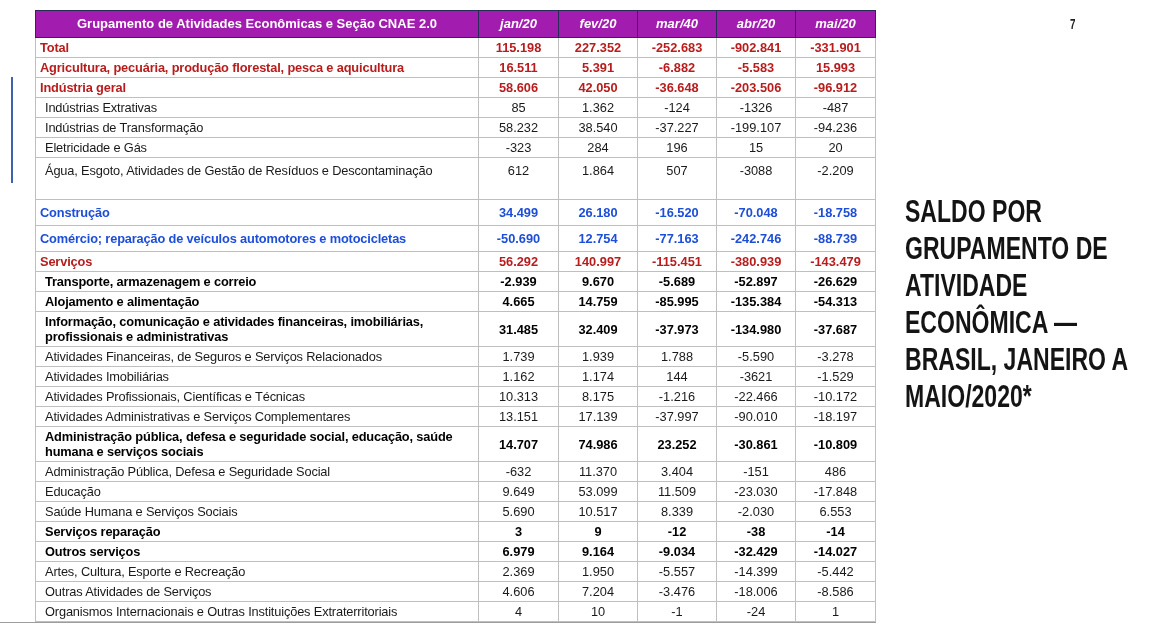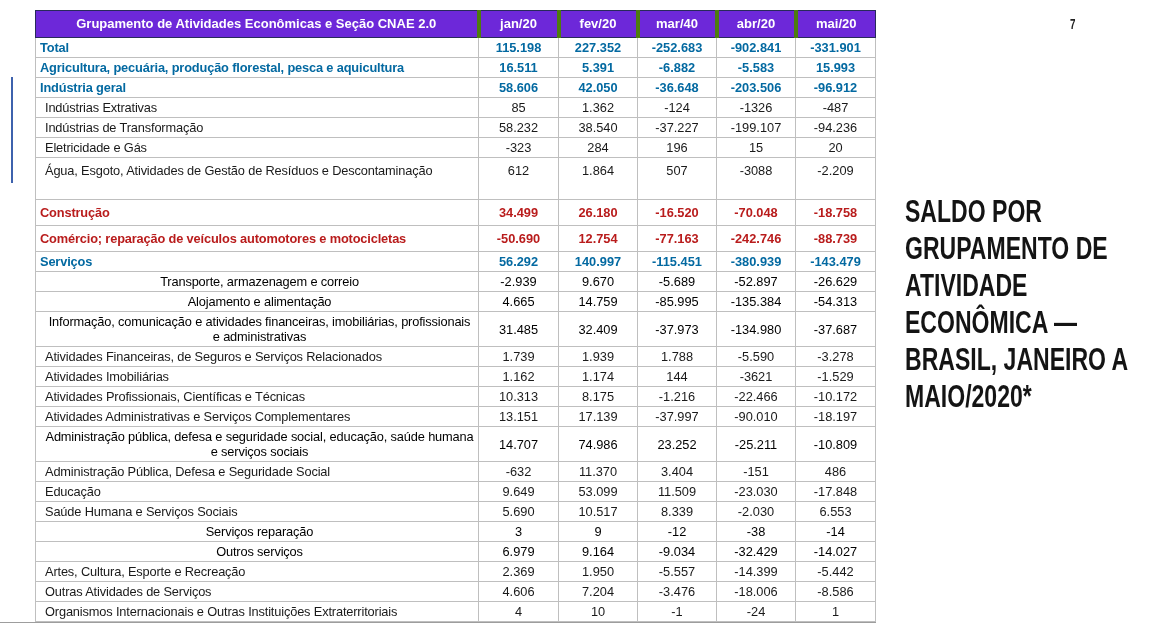--- a/index.html
+++ b/index.html
@@ -5,34 +5,34 @@
   html,body { margin:0; padding:0; }
   body {
     width:1164px; height:629px; overflow:hidden; position:relative;
     background:#ffffff; font-family:"Liberation Sans", sans-serif;
   }
 
   
   .content { position:absolute; left:0; top:10px; }
   table { border-collapse:collapse; table-layout:fixed; margin-left:35px; }
   thead th {
-    background:#6d28d9; color:#ffffff; font-weight:bold; font-size:13px;
+    background:#a21caf; color:#ffffff; font-weight:bold; font-size:13px;
     line-height:16px; padding:5px 4px; border:1px solid #282a5a; text-align:center;
   }
-  thead th + th { border-left:4px solid #4d7c0f; }
+  thead th + th { border-left:1px solid #4d7c0f;font-style:italic; }
   tbody td {
     border:1px solid #bfbfbf; font-size:12.8px; line-height:15px;
     padding:2px 4px; color:#1a1a1a; background:#ffffff;
   }
   td.num { text-align:center; }
   td.row-label { text-align:left; padding-left:4px; letter-spacing:-0.15px; }
 
-  tr.section td { font-weight:bold; color:#0369a1; }
-  tr.section-spaced td { font-weight:bold; color:#b91c1c; padding-top:5px; padding-bottom:5px; }
-  tr.subsection td { font-weight:normal; color:#000000;text-align:center; }
+  tr.section td { font-weight:bold; color:#b91c1c; }
+  tr.section-spaced td { font-weight:bold; color:#1d4ed8; padding-top:5px; padding-bottom:5px; }
+  tr.subsection td { font-weight:bold; color:#000000; }
   tr.item-spaced td { padding-top:5px; padding-bottom:21px; }
   tr.subsection td.row-label, tr.item td.row-label, tr.item-spaced td.row-label { padding-left:9px; }
 
   
   .footer-row {
     display:flex; width:876px; border-top:1px solid #9d9d9d;
     padding-top:3px; font-size:12.3px; color:#1a1a1a; align-items:flex-start;
   }
 
   
@@ -213,21 +213,21 @@
     <td class="num">17.139</td>
     <td class="num">-37.997</td>
     <td class="num">-90.010</td>
     <td class="num">-18.197</td>
   </tr>
         <tr class="subsection">
     <td class="row-label">Administração pública, defesa e seguridade social, educação, saúde humana e serviços sociais</td>
     <td class="num">14.707</td>
     <td class="num">74.986</td>
     <td class="num">23.252</td>
-    <td class="num">-25.211</td>
+    <td class="num">-30.861</td>
     <td class="num">-10.809</td>
   </tr>
         <tr class="item">
     <td class="row-label">Administração Pública, Defesa e Seguridade Social</td>
     <td class="num">-632</td>
     <td class="num">11.370</td>
     <td class="num">3.404</td>
     <td class="num">-151</td>
     <td class="num">486</td>
   </tr>

